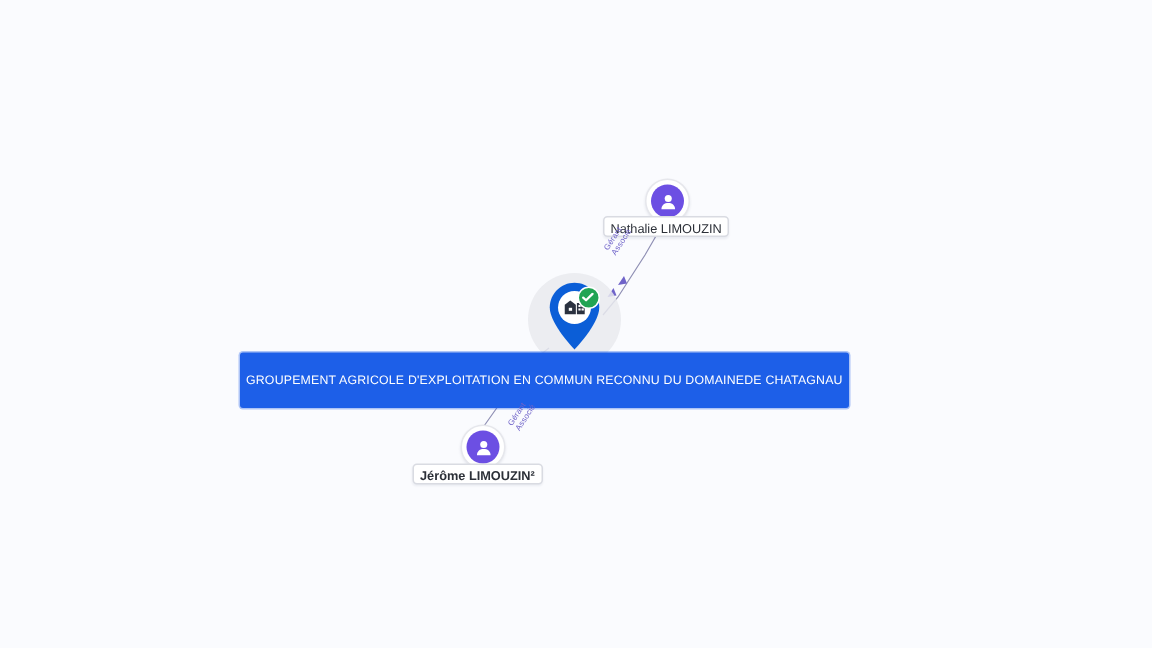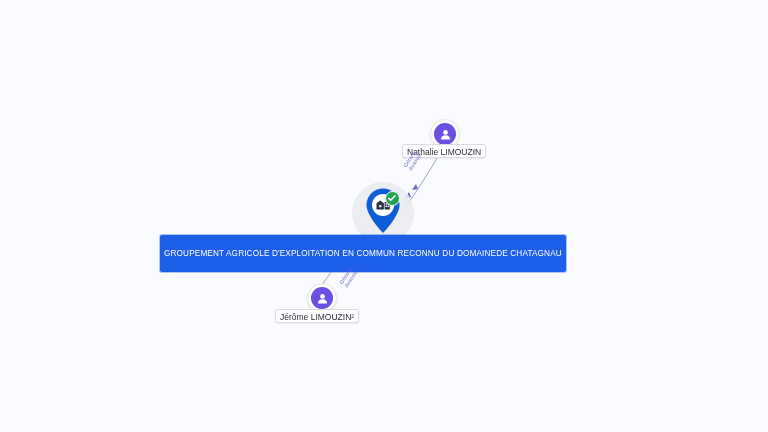--- a/index.html
+++ b/index.html
@@ -213,21 +213,21 @@
 
   <div class="person-node" style="left:307px; top:283px;">
     <div class="person-ring"></div>
     <div class="person-avatar">
       <svg width="13" height="13" viewBox="0 0 16 16" xmlns="http://www.w3.org/2000/svg">
         <circle cx="8" cy="5.4" r="2.9" fill="#ffffff"></circle>
         <path d="M2.4 14.2 C2.4 10.6 5.0 9.0 8 9.0 C11 9.0 13.6 10.6 13.6 14.2 Z" fill="#ffffff"></path>
       </svg>
     </div>
   </div>
-  <div class="person-label" style="left:275px; top:309px;">Jérôme LIMOUZIN²</div>
+  <div class="person-label" style="left:275px; top:309px;font-weight:bold;">Jérôme LIMOUZIN²</div>
 
   <div class="edge-label" style="left:402px; top:165px; transform: rotate(-57deg); transform-origin: left top;">
     <span class="l1">Gérant</span>
     <span class="l2">Associé</span>
   </div>
 
   <div class="edge-label" style="left:338px; top:282px; transform: rotate(-57deg); transform-origin: left top;">
     <span class="l1">Gérant</span>
     <span class="l2">Associé</span>
   </div>

